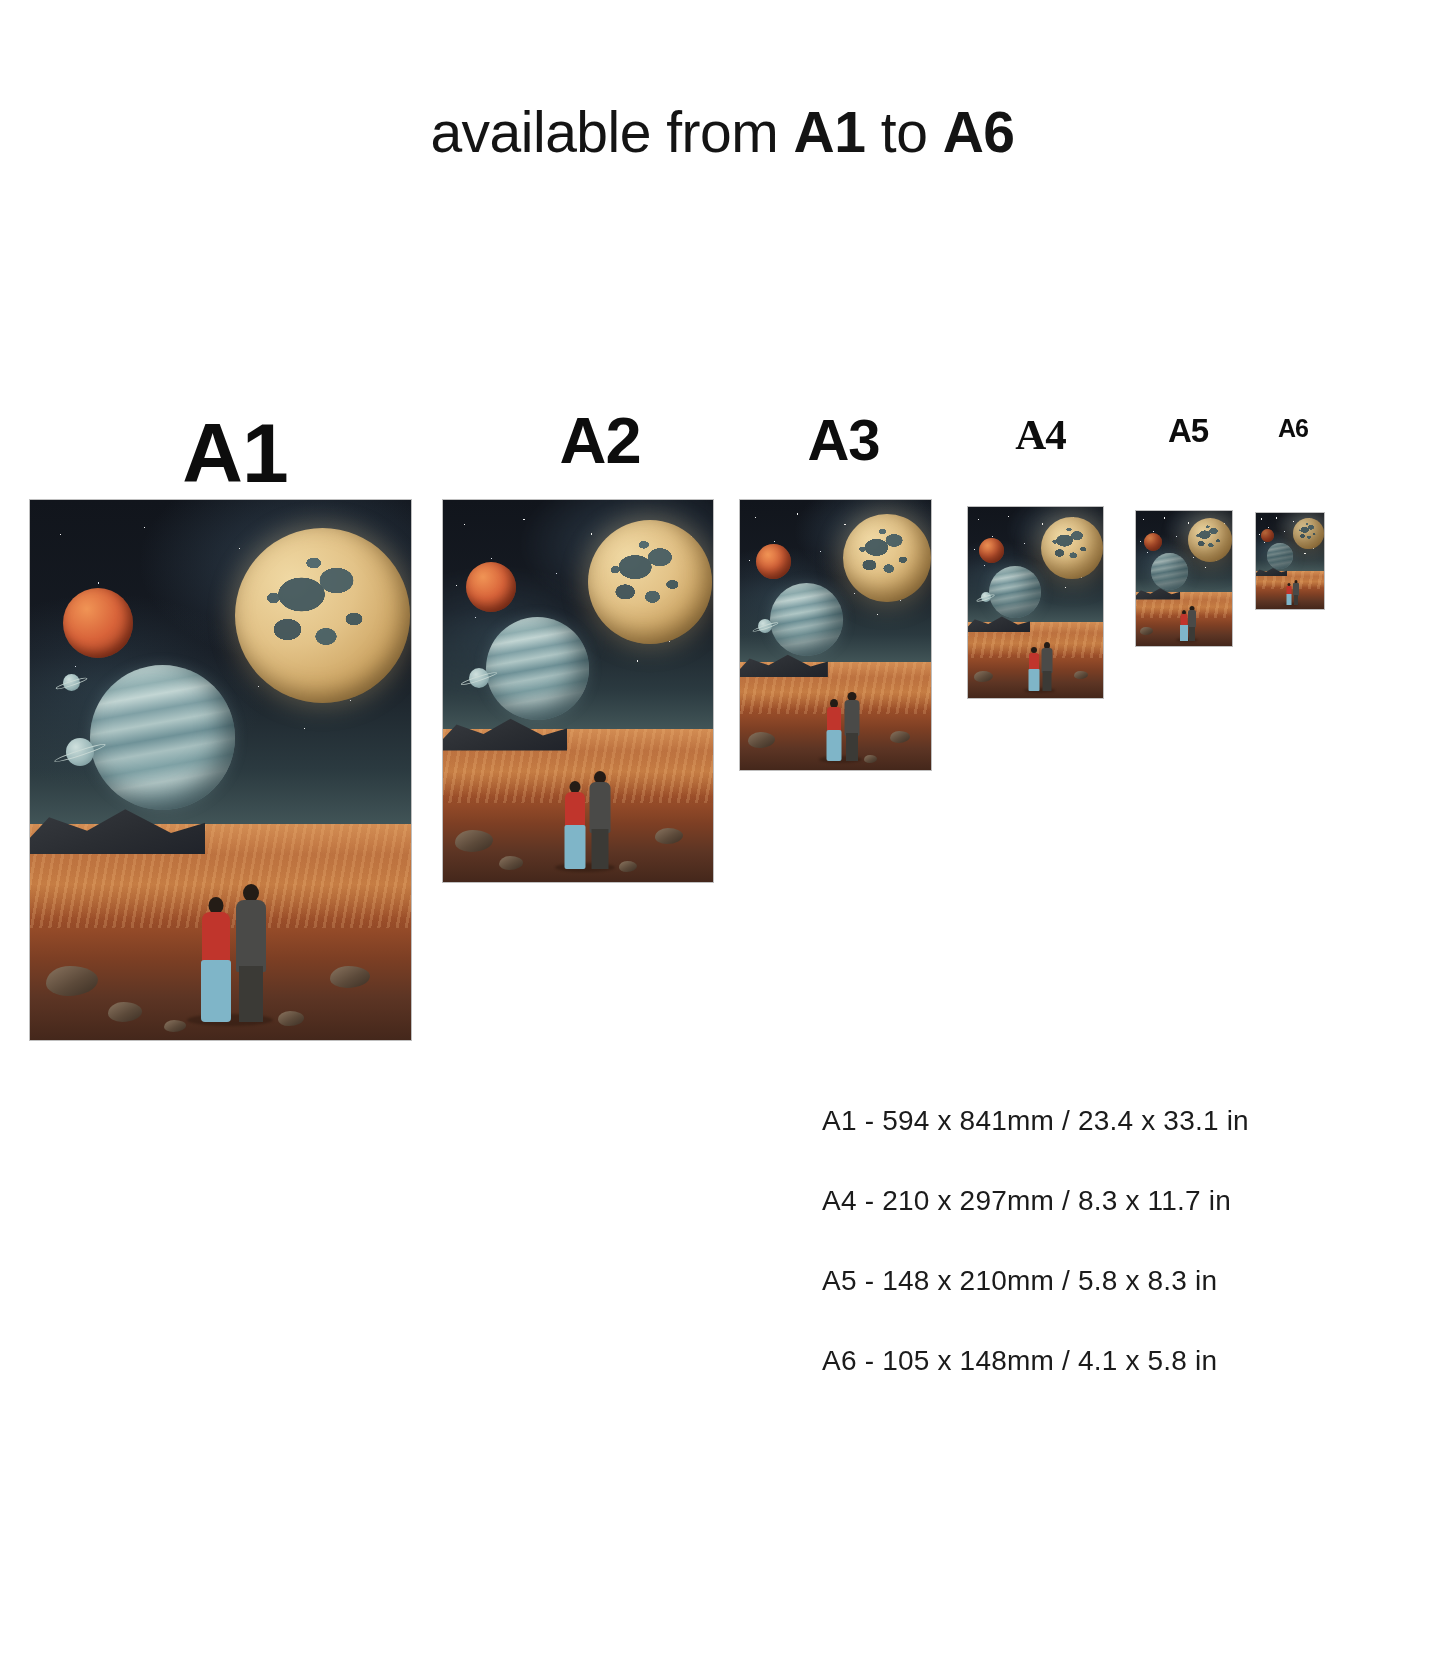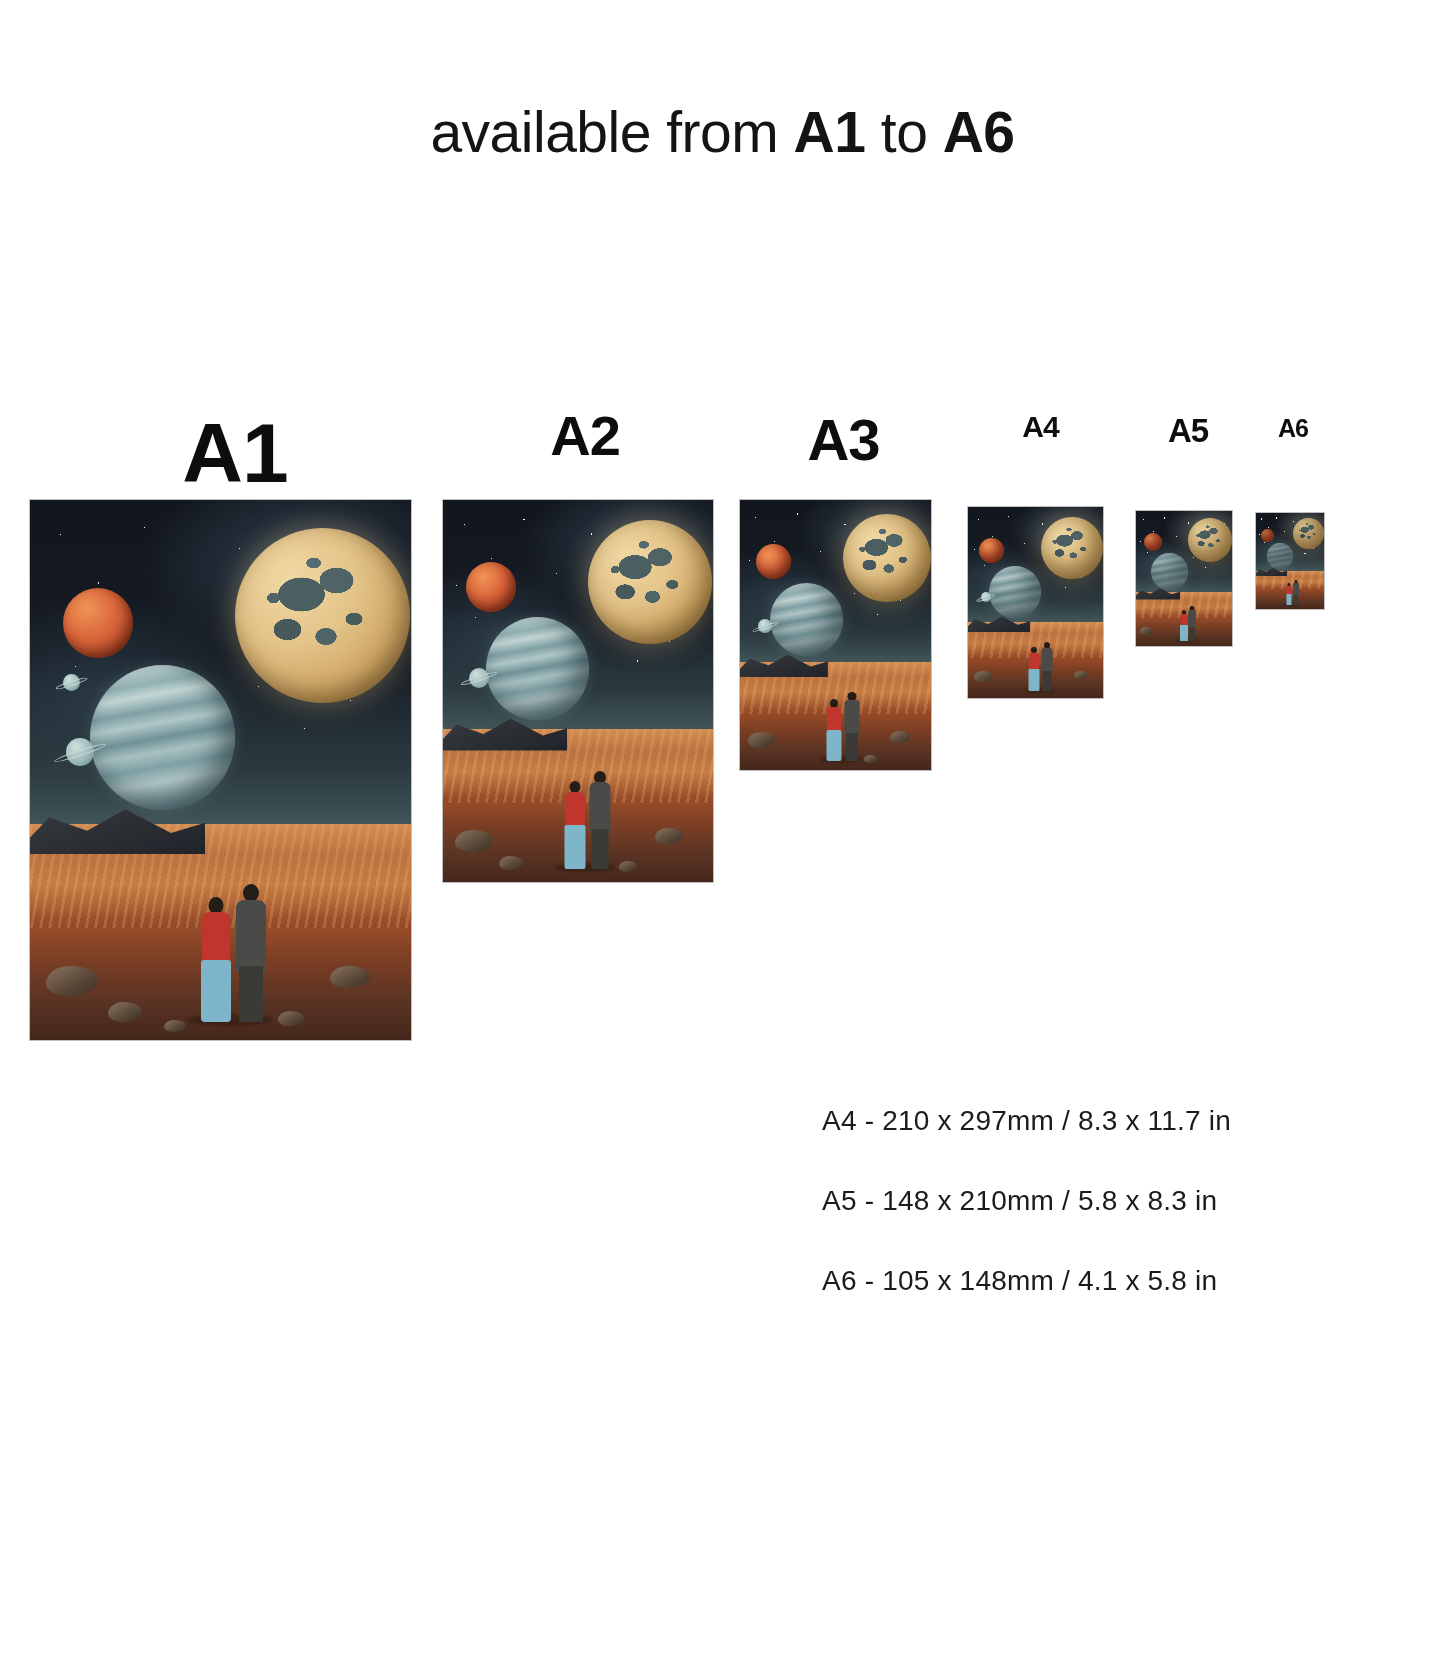--- a/index.html
+++ b/index.html
@@ -215,23 +215,23 @@
   }
 </style>
 </head>
 <body>
 
 <div class="headline">
   <div><span>available from </span><span class="bold">A1</span><span> to </span><span class="bold">A6</span></div>
 </div>
 
 <div class="label" style="left:30px; top:405px; width:410px; font-size:84px;">A1</div>
-<div class="label" style="left:441px; top:403px; width:288px; font-size:56px;text-align:center;">A2</div>
+<div class="label" style="left:456px; top:403px; width:288px; font-size:65px;text-align:center;">A2</div>
 <div class="label" style="left:740px; top:406px; width:207px; font-size:58px;">A3</div>
-<div class="label" style="left:968px; top:410px; width:145px; font-size:30px;">A4</div>
+<div class="label" style="left:968px; top:410px; width:145px; font-size:43px;font-family:Liberation Serif, serif;">A4</div>
 <div class="label" style="left:1136px; top:412px; width:104px; font-size:33px;">A5</div>
 <div class="label" style="left:1256px; top:414px; width:74px; font-size:25px;">A6</div>
 
 <div class="poster" style="left:30px; top:500px; width:381px; height:540px;">
   <div class="art">
     <div class="sky">
         <div class="stars"></div>
       </div>
     <div class="moon" style="left:205px; top:28px; width:175px; height:175px;"></div>
     <div class="giant" style="left:60px; top:165px; width:145px; height:145px;"></div>
@@ -410,16 +410,17 @@
       <div class="fig man" style="left:9px; width:7px; height:25px;">
         <div class="head" style="width:3px; height:4px;"></div>
         <div class="body" style="top:3px; width:6px; height:13px; border-radius:1px;"></div>
         <div class="legs" style="width:4px; height:10px;"></div>
       </div>
     </div>
   </div>
 </div>
 
 <div class="size-list">
+  <div class="size-row">A1 - 594 x 841mm  /  23.4 x 33.1 in</div>
   <div class="size-row">A4  - 210 x 297mm  /  8.3 x 11.7 in</div>
   <div class="size-row">A5 - 148 x 210mm  /  5.8 x 8.3 in</div>
   <div class="size-row">A6 - 105 x 148mm  /  4.1 x 5.8 in</div>
 </div>
 
 </body></html>

